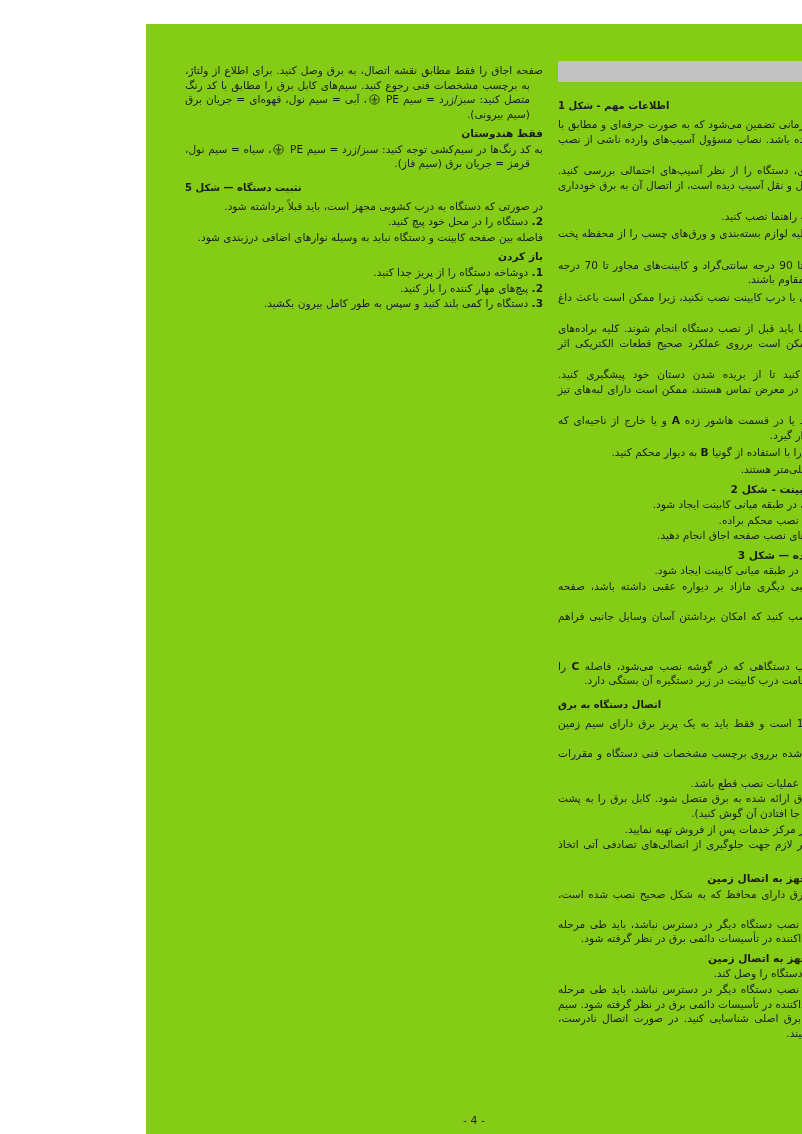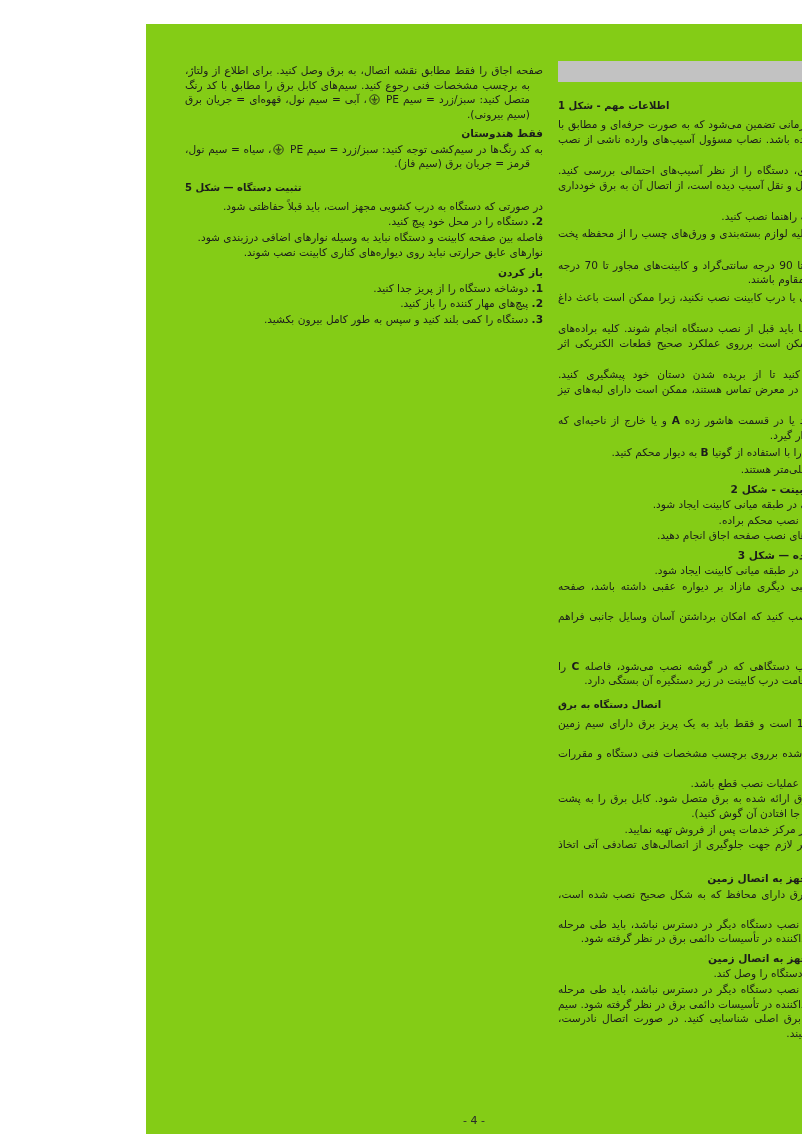--- a/index.html
+++ b/index.html
@@ -104,24 +104,23 @@
             </svg></span>، آبی = سیم نول، قهوه‌ای = جریان برق (سیم بیرونی).</div>
         <div class="h2">فقط هندوستان</div>
         <div class="para">به کد رنگ‌ها در سیم‌کشی توجه کنید: سبز/زرد = سیم PE <span class="earth-wrap"><svg width="11" height="11" viewBox="0 0 22 22">
               <circle cx="11" cy="11" r="9.4" fill="none" stroke="#1c1c1c" stroke-width="1.7"></circle>
               <line x1="11" y1="4.5" x2="11" y2="10.5" stroke="#1c1c1c" stroke-width="1.7"></line>
               <line x1="5" y1="10.5" x2="17" y2="10.5" stroke="#1c1c1c" stroke-width="1.7"></line>
               <line x1="7.2" y1="13.7" x2="14.8" y2="13.7" stroke="#1c1c1c" stroke-width="1.7"></line>
               <line x1="9.3" y1="16.9" x2="12.7" y2="16.9" stroke="#1c1c1c" stroke-width="1.7"></line>
             </svg></span>، سیاه = سیم نول، قرمز = جریان برق (سیم فاز).</div>
         <div class="h1">تثبیت دستگاه — شکل 5</div>
-        <div class="para">در صورتی که دستگاه به درب کشویی مجهز است، باید قبلاً حفاظتی شود.</div>
+        <div class="para">در صورتی که دستگاه به درب کشویی مجهز است، باید قبلاً برداشته شود.</div>
         <div class="para"><b>2.</b> دستگاه را در محل خود پیچ کنید.</div>
         <div class="para">فاصله بین صفحه کابینت و دستگاه نباید به وسیله نوارهای اضافی درزبندی شود.</div>
-        <div class="para">نوارهای عایق حرارتی نباید روی دیواره‌های کناری کابینت نصب شوند.</div>
         <div class="h2">باز کردن</div>
         <div class="para"><b>1.</b> دوشاخه دستگاه را از پریز جدا کنید.</div>
         <div class="para"><b>2.</b> پیچ‌های مهار کننده را باز کنید.</div>
         <div class="para"><b>3.</b> دستگاه را کمی بلند کنید و سپس به طور کامل بیرون بکشید.</div>
       </div>
   </div>
 
   <div class="col col-right">
     <div class="lang-bar" style="background: rgb(194, 194, 194);">
       <span class="lang-tag">fa</span>

